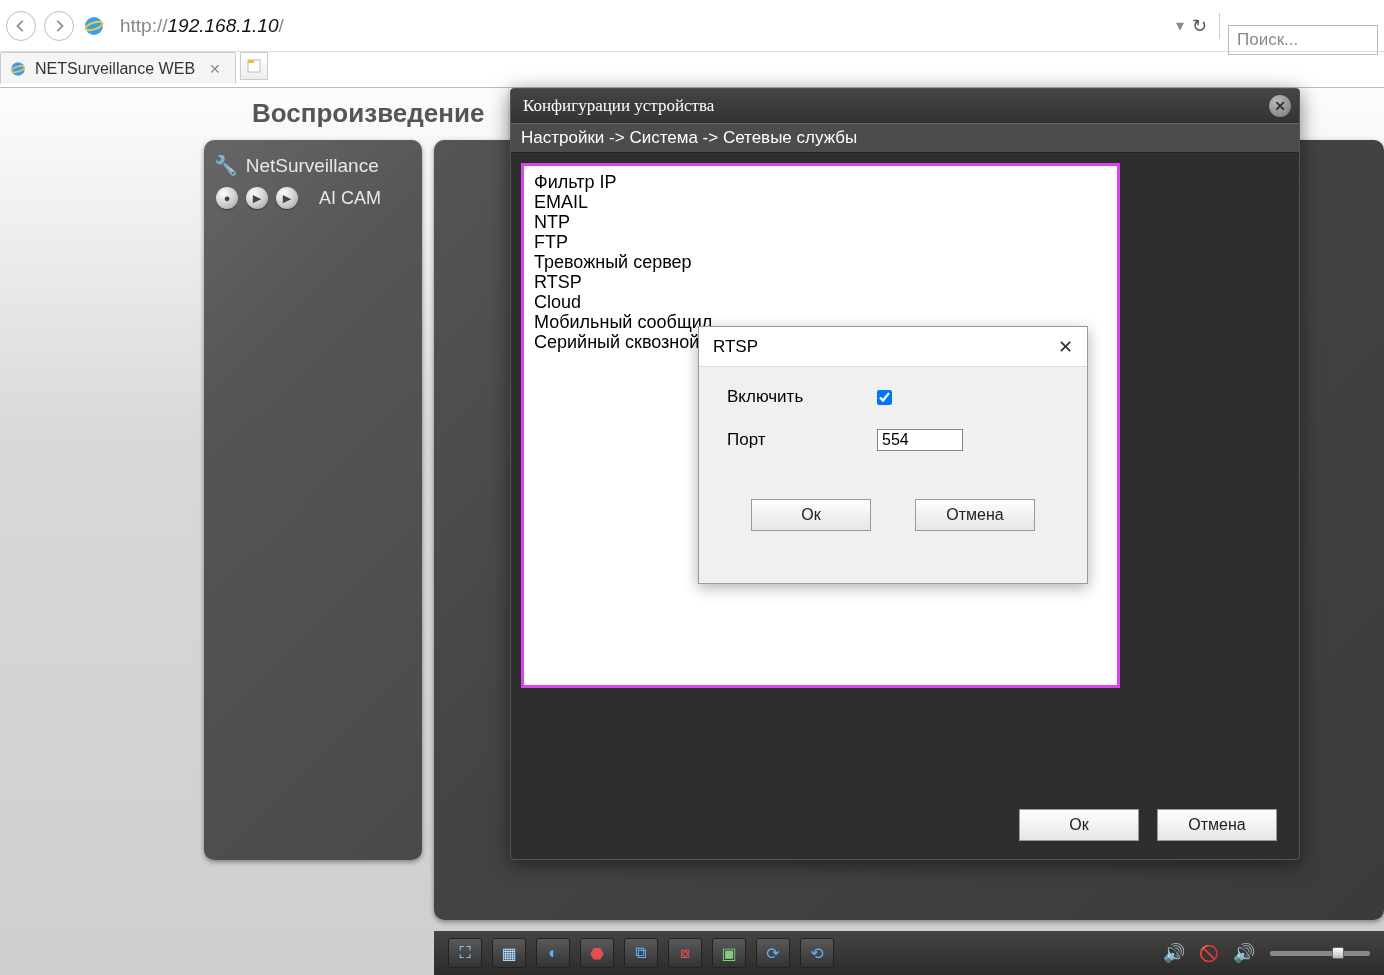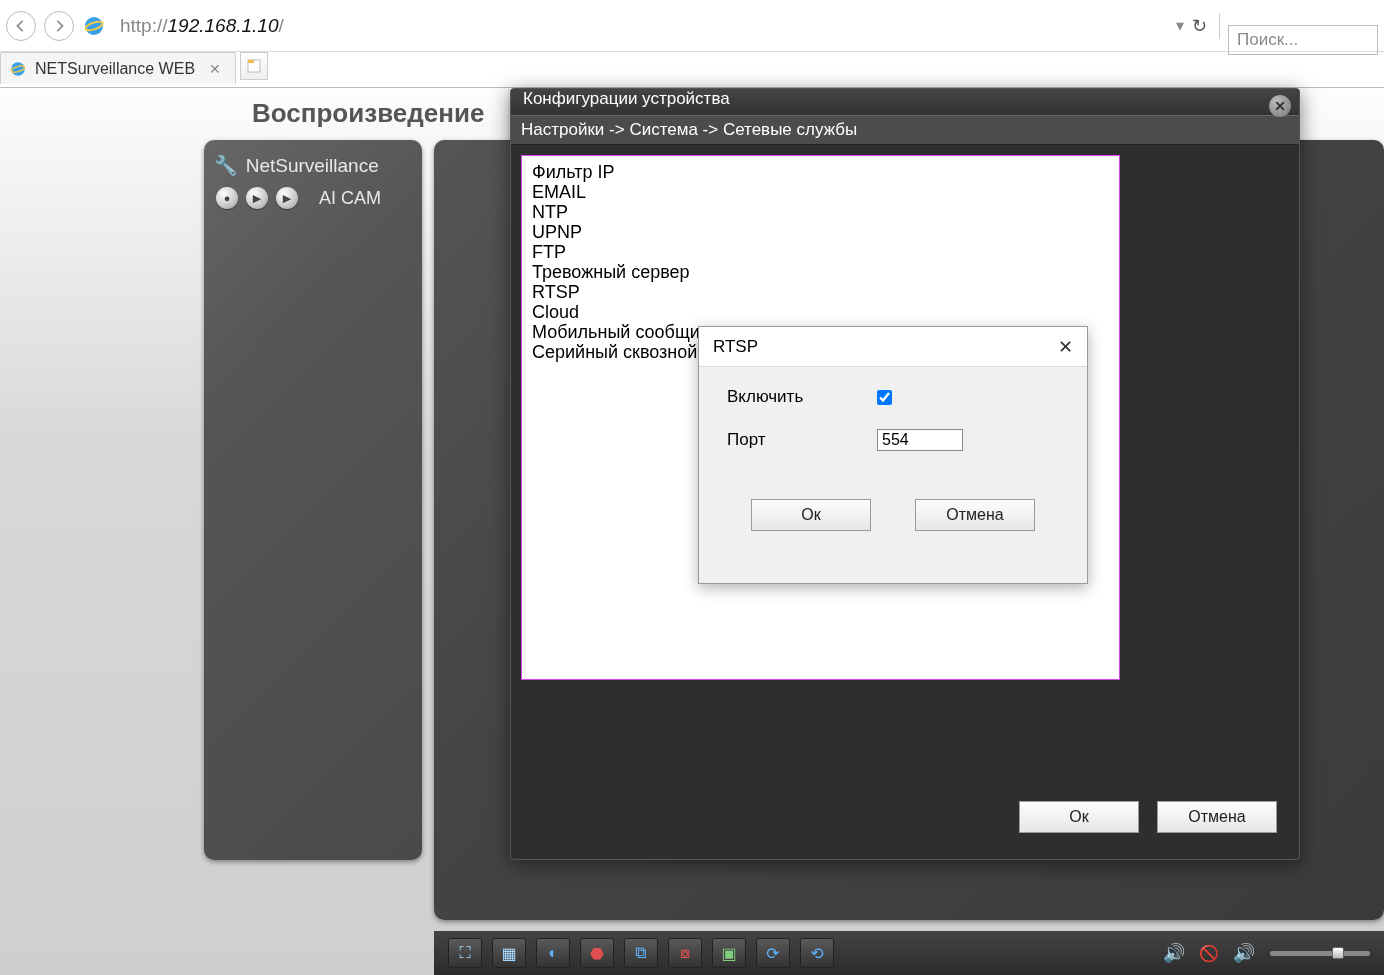--- a/index.html
+++ b/index.html
@@ -28,25 +28,25 @@
   .top-menu { height: 50px; display:flex; align-items:center; padding-left: 228px; }
   .menu-item { padding: 10px 24px; font-size: 26px; color:#555; font-weight:600; border-right:1px solid rgba(0,0,0,0.08); }
   .sidebar { position:absolute; left:204px; top:52px; width:218px; height:720px; background:linear-gradient(135deg,#666 0%, #555 30%, #4a4a4a 100%); border-radius:10px; padding:14px 10px; color:#e8e8e8; font-size:18px; box-shadow:0 2px 5px rgba(0,0,0,.4); }
   .sidebar-title { display:flex; align-items:center; gap:8px; font-size:19px; margin-bottom:10px; }
   .sidebar-row { display:flex; align-items:center; gap:8px; margin-left:2px; }
   .ctrl-btn { width:22px; height:22px; border-radius:50%; background:radial-gradient(circle at 35% 30%, #fff, #ccc 55%, #999); display:flex; align-items:center; justify-content:center; font-size:11px; color:#444; box-shadow:0 1px 1px rgba(0,0,0,.4); }
   .main-dark { position:absolute; left:434px; top:52px; right:0; height:780px; background:linear-gradient(135deg,#555 0%, #444 40%, #3b3b3b 100%); border-radius:10px; box-shadow:0 2px 5px rgba(0,0,0,.4); }
 
   
   .modal { position:absolute; left:510px; top:0px; width:790px; height:772px; background:#2e2e2e; border:1px solid #555; border-radius:4px; box-shadow:0 4px 20px rgba(0,0,0,.5); z-index:20; }
-  .modal-title { height:26px; background:linear-gradient(#444,#333); color:#fff; font-size:17px; display:flex; padding:0 12px; position:relative; }
+  .modal-title { height:34px; background:linear-gradient(#444,#333); color:#fff; font-size:17px; display:flex; align-items:center; padding:0 12px; position:relative;font-family:Liberation Serif, serif; }
   .modal-close { position:absolute; right:8px; top:6px; width:22px; height:22px; border-radius:50%; background:radial-gradient(circle at 35% 30%, #bbb, #777); color:#333; display:flex; align-items:center; justify-content:center; font-size:14px; font-weight:bold; }
   .breadcrumb { height:30px; background:#4c4c4c; color:#fff; font-size:17px; display:flex; align-items:center; padding:0 10px; border-top:1px solid #666; border-bottom:1px solid #222; }
   .modal-body { padding:10px; height:calc(100% - 34px - 30px); position:relative; }
-  .white-panel { background:#fff; border:1px solid #d946ef; width:599px; height:525px; padding:6px 10px; }
+  .white-panel { background:#fff; border:3px solid #d946ef; width:599px; height:525px; padding:6px 10px; }
   .svc-list { font-size:18px; color:#000; line-height:20px; }
   .svc-list div { padding:0; }
   .modal-footer { position:absolute; bottom:18px; right:22px; display:flex; gap:18px; }
   .btn { width:120px; height:32px; background:linear-gradient(#fefefe,#e6e6e6); border:1px solid #999; font-size:16px; color:#222; }
 
   
   .sub-dialog { position:absolute; left:698px; top:238px; width:390px; height:258px; background:#f0f0f0; border:1px solid #999; box-shadow:0 4px 14px rgba(0,0,0,.3); z-index:30; }
   .sub-title { height:40px; background:#fff; border-bottom:1px solid #ddd; display:flex; align-items:center; justify-content:space-between; padding:0 14px; font-size:17px; }
   .sub-close { font-size:18px; color:#333; }
   .sub-body { padding:20px 28px; font-size:17px; color:#000; background:#f0f0f0; }
@@ -148,21 +148,20 @@
       <span>Конфигурации устройства</span>
       <span class="modal-close">✕</span>
     </div>
     <div class="breadcrumb">Настройки -&gt; Система -&gt; Сетевые службы</div>
     <div class="modal-body">
       <div class="white-panel">
         <div class="svc-list">
           <div>Фильтр IP</div>
           <div>EMAIL</div>
           <div>NTP</div>
-          <div>UPNP</div>
           <div>FTP</div>
           <div>Тревожный сервер</div>
           <div>RTSP</div>
           <div>Cloud</div>
           <div>Мобильный сообщил</div>
           <div>Серийный сквозной</div>
         </div>
       </div>
       <div class="modal-footer">
         <button class="btn">Ок</button>

